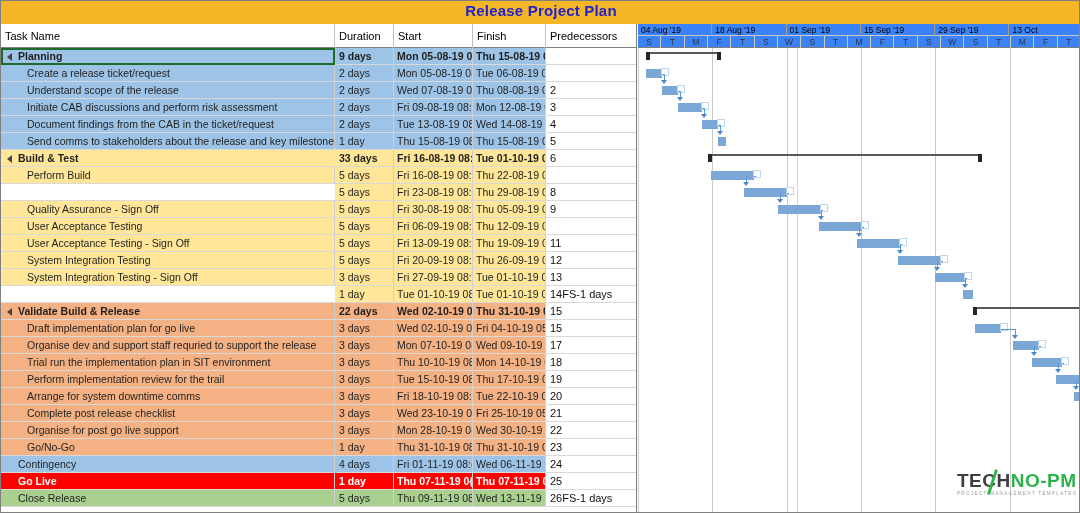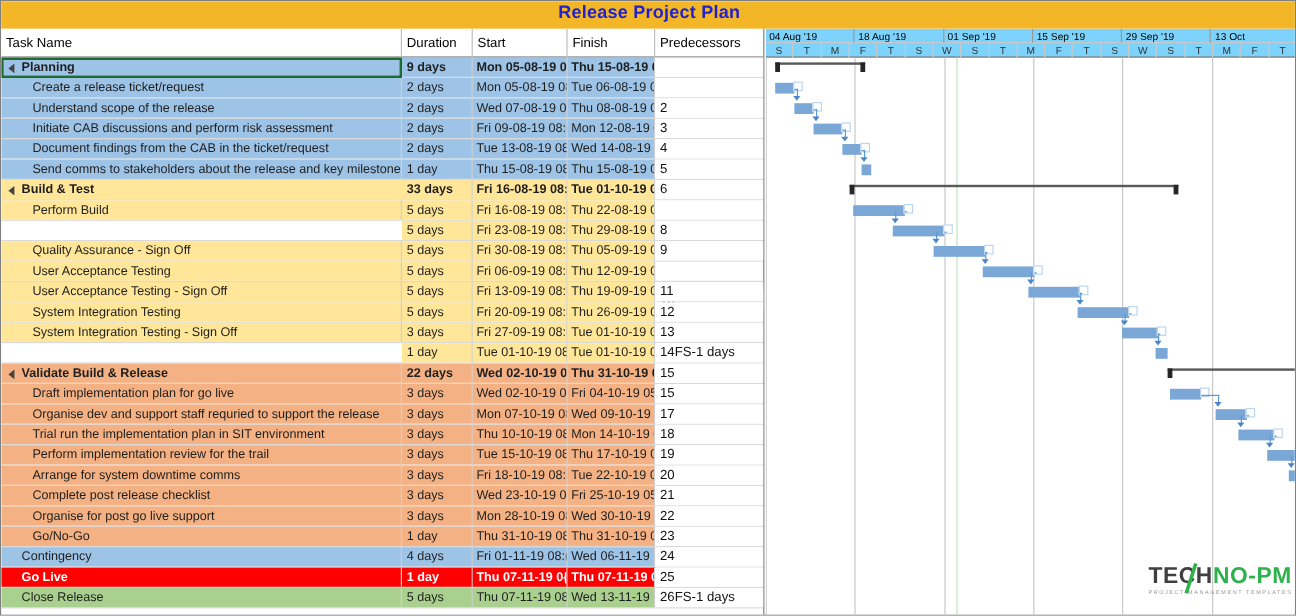--- a/index.html
+++ b/index.html
@@ -108,21 +108,21 @@
     pointer-events:none;
   }
 
   
   .chart{
     position:absolute;left:637px;top:23px;width:443px;height:490px;
     background:#ffffff;overflow:hidden;
   }
   .thead{
     position:relative;height:24px;box-sizing:border-box;
-    border-bottom:1px solid #7f7f7f;background:#7dd3fc;
+    border-bottom:1px solid #7f7f7f;background:#3b82f6;
   }
   .wkcell{
     position:absolute;top:0;height:12px;box-sizing:border-box;
     border-right:1px solid #9a9a9a;border-bottom:1px solid #c9c9c9;
     font-size:8.5px;color:#000;line-height:12px;padding-left:3px;
     white-space:nowrap;overflow:hidden;
   }
   .dycell{
     position:absolute;top:12px;height:12px;box-sizing:border-box;
     border-right:1px solid #c9c9c9;
@@ -371,21 +371,21 @@
         <div class="row bg-red lvl-top">
           <div class="cell task" style="left: 0px; width: 334px;">Go Live</div>
           <div class="cell dur" style="left: 334px; width: 59px;">1 day</div>
           <div class="cell start" style="left: 393px; width: 79px;">Thu 07-11-19 0{</div>
           <div class="cell finish" style="left: 472px; width: 73px;">Thu 07-11-19 05</div>
           <div class="cell pred" style="left: 545px; width: 91px;">25</div>
         </div>
         <div class="row bg-green lvl-top">
           <div class="cell task" style="left: 0px; width: 334px;">Close Release</div>
           <div class="cell dur" style="left: 334px; width: 59px;">5 days</div>
-          <div class="cell start" style="left: 393px; width: 79px;">Thu 07-11-19 08</div>
+          <div class="cell start" style="left: 393px; width: 79px;">Thu 09-11-19 08</div>
           <div class="cell finish" style="left: 472px; width: 73px;">Wed 13-11-19 0!</div>
           <div class="cell pred" style="left: 545px; width: 91px;">26FS-1 days</div>
         </div>
       </div>
   </div>
 
   <div class="chart">
     <div class="thead" id="timeline-header">
         <div class="wkcell" style="left: 0px; width: 74.3px;">04 Aug '19</div>
         <div class="wkcell" style="left: 74.3px; width: 74.3px;">18 Aug '19</div>

